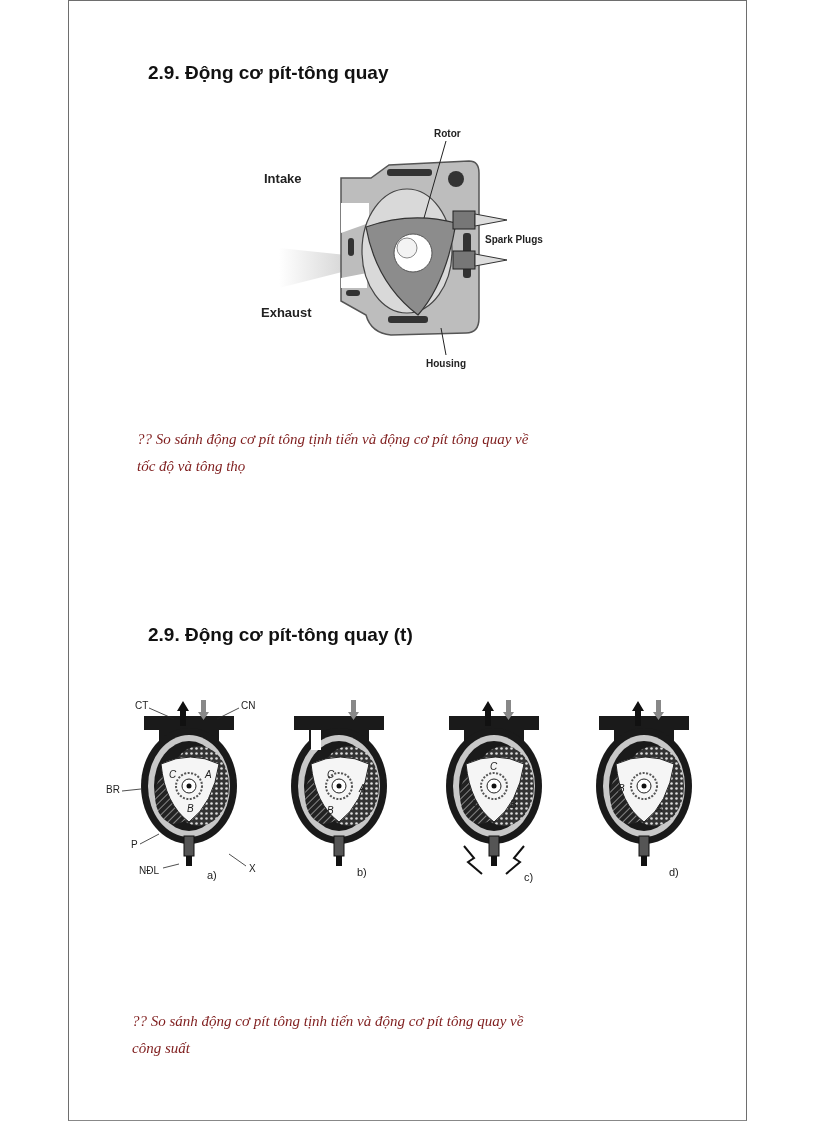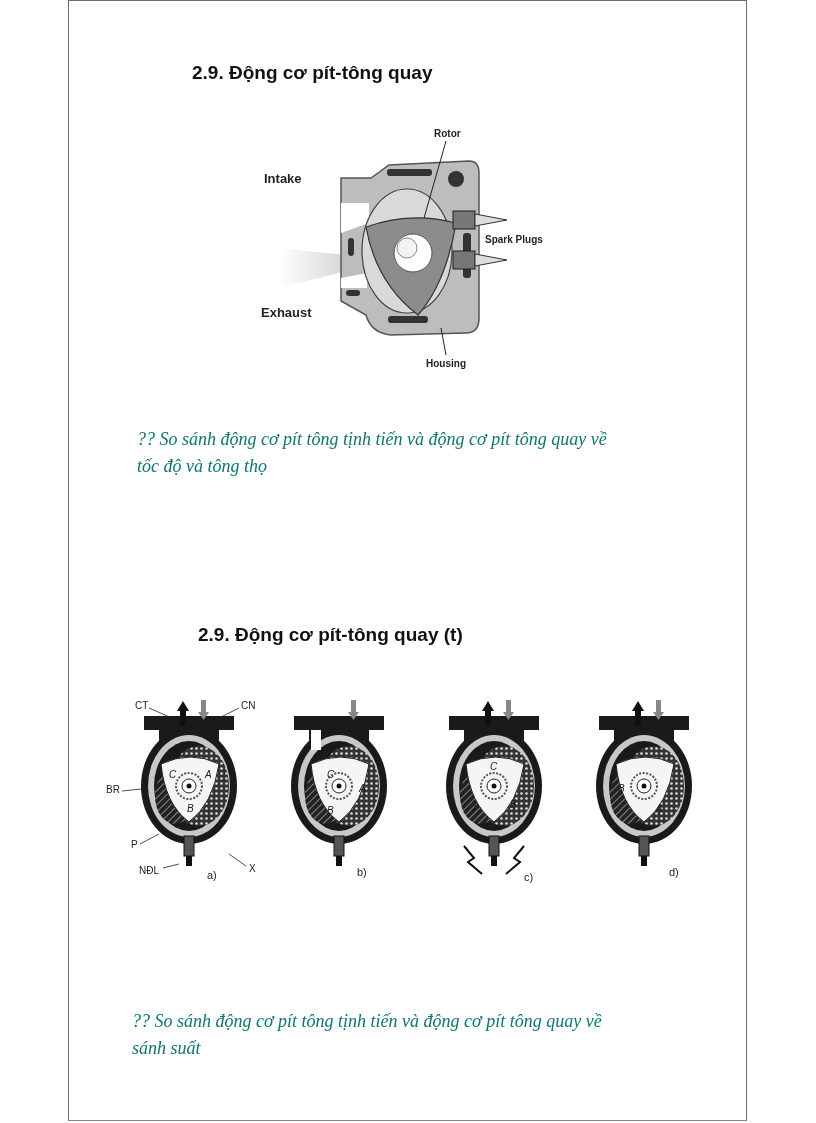--- a/index.html
+++ b/index.html
@@ -1,23 +1,23 @@
 <!DOCTYPE html>
 <html><head>
   <meta charset="utf-8">
   <style>
     html, body { margin: 0; padding: 0; background: #ffffff; }
     body { width: 816px; height: 1123px; position: relative; overflow: hidden; font-family: "Liberation Sans", sans-serif; }
     .slide { position: absolute; left: 68px; width: 679px; border-left: 1px solid #6e6e6e; border-right: 1px solid #6e6e6e; box-sizing: border-box; background: #fff; }
     #slide1 { top: 0; height: 562px; border-top: 1px solid #6e6e6e; border-bottom: 1px solid #888; }
     #slide2 { top: 561px; height: 560px; border-bottom: 1px solid #888; }
-    .title { position: absolute; font-family: "Liberation Sans", sans-serif; font-weight: bold; font-size: 19px; color: #111; white-space: nowrap; margin-left: 44px; }
+    .title { position: absolute; font-family: "Liberation Sans", sans-serif; font-weight: bold; font-size: 19px; color: #111; white-space: nowrap; }
     #slide1 .title { left: 79px; top: 61px; }
-    #slide2 .title { left: 85px; top: 63px; }
-    .question { position: absolute; font-family: "Liberation Serif", serif; font-style: italic; font-size: 18px; line-height: 27px; color: #0f766e; width: 600px; }
+    #slide2 .title { left: 79px; top: 63px; }
+    .question { position: absolute; font-family: "Liberation Serif", serif; font-style: italic; font-size: 15px; line-height: 27px; color: #7f1d1d; width: 600px; }
     #slide1 .question { left: 68px; top: 425px; }
     #slide2 .question { left: 63px; top: 447px; }
     .fig { position: absolute; }
     .lbl { font-family: "Liberation Sans", sans-serif; fill: #222; }
   </style>
 </head>
 <body>
 
 <div class="slide" id="slide1">
   <div class="title">2.9. Động cơ pít-tông quay</div>
@@ -164,15 +164,15 @@
     <text class="lbl" x="32" y="152" font-size="10">P</text>
     <line x1="41" y1="148" x2="60" y2="138" stroke="#222" stroke-width="0.8"></line>
     <text class="lbl" x="40" y="178" font-size="10">NĐL</text>
     <line x1="64" y1="172" x2="80" y2="168" stroke="#222" stroke-width="0.8"></line>
     <text class="lbl" x="150" y="176" font-size="10">X</text>
     <line x1="147" y1="170" x2="130" y2="158" stroke="#222" stroke-width="0.8"></line>
   </svg>
 
   <div class="question">
     <div>?? So sánh động cơ pít tông tịnh tiến và động cơ pít tông quay về</div>
-    <div>sánh suất</div>
+    <div>công suất</div>
   </div>
 </div>
 
 </body></html>

